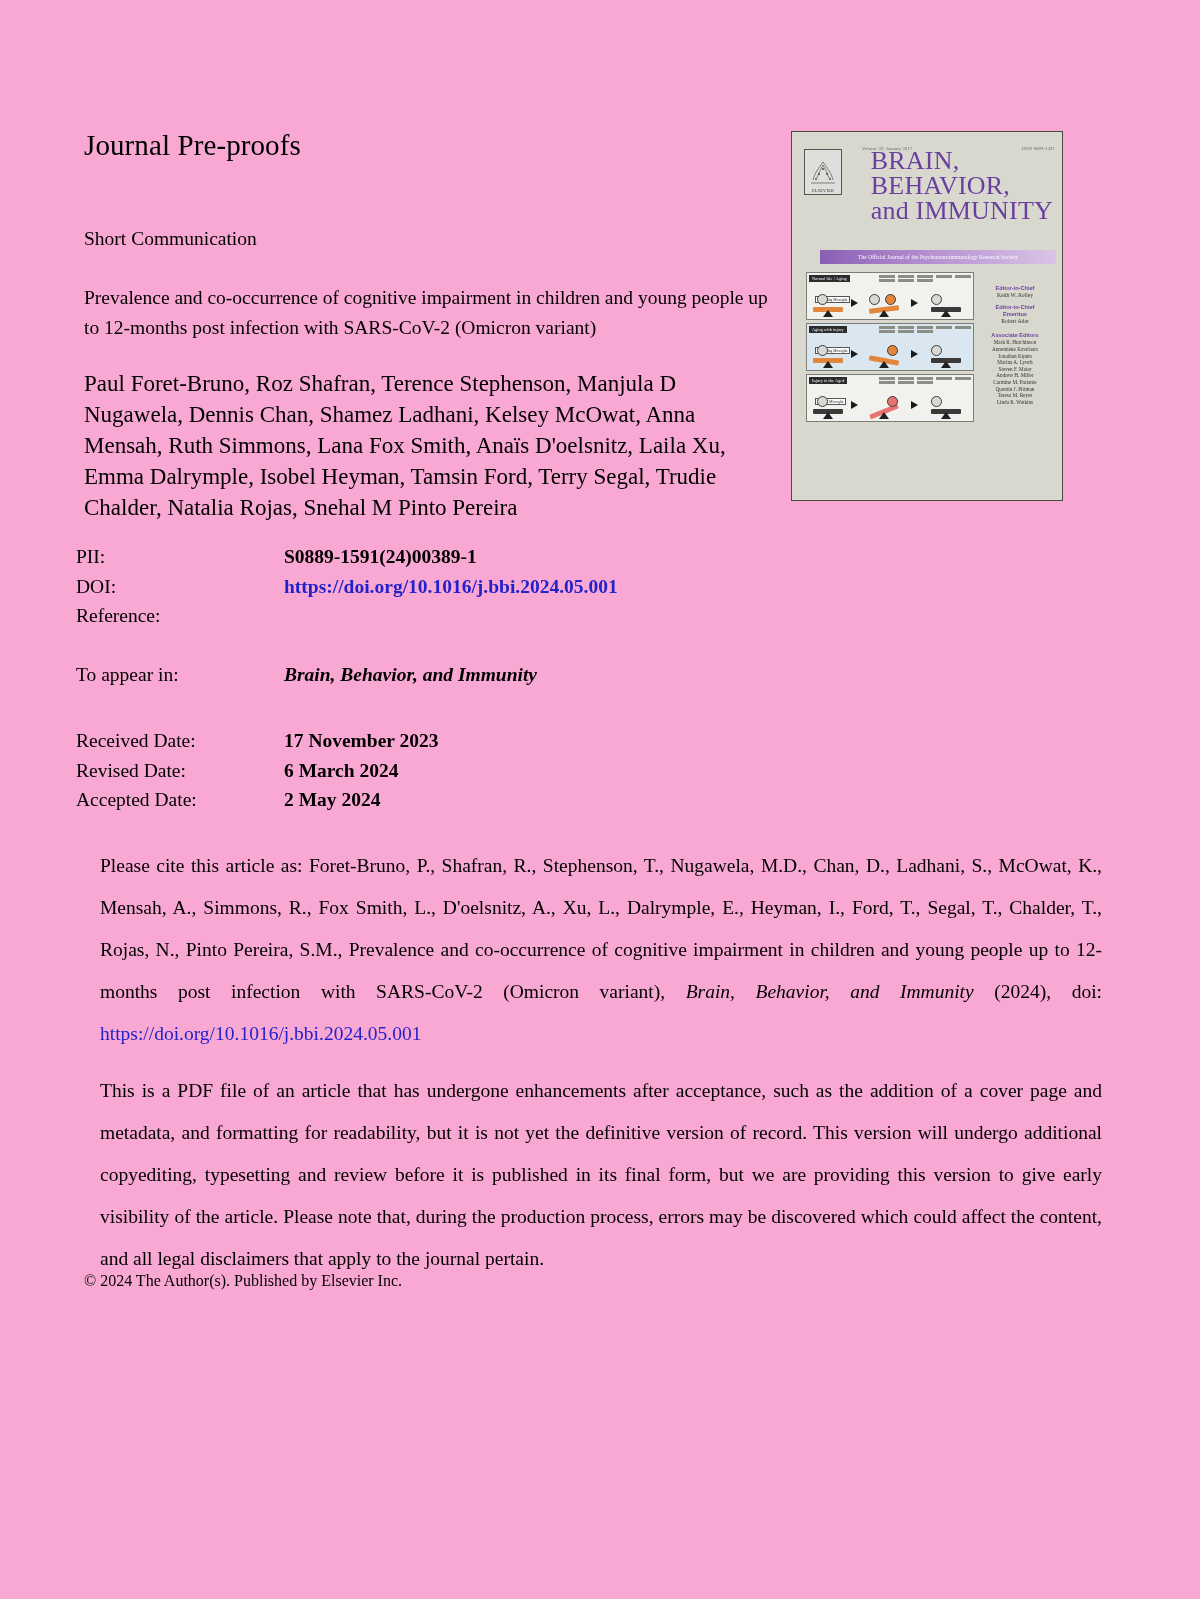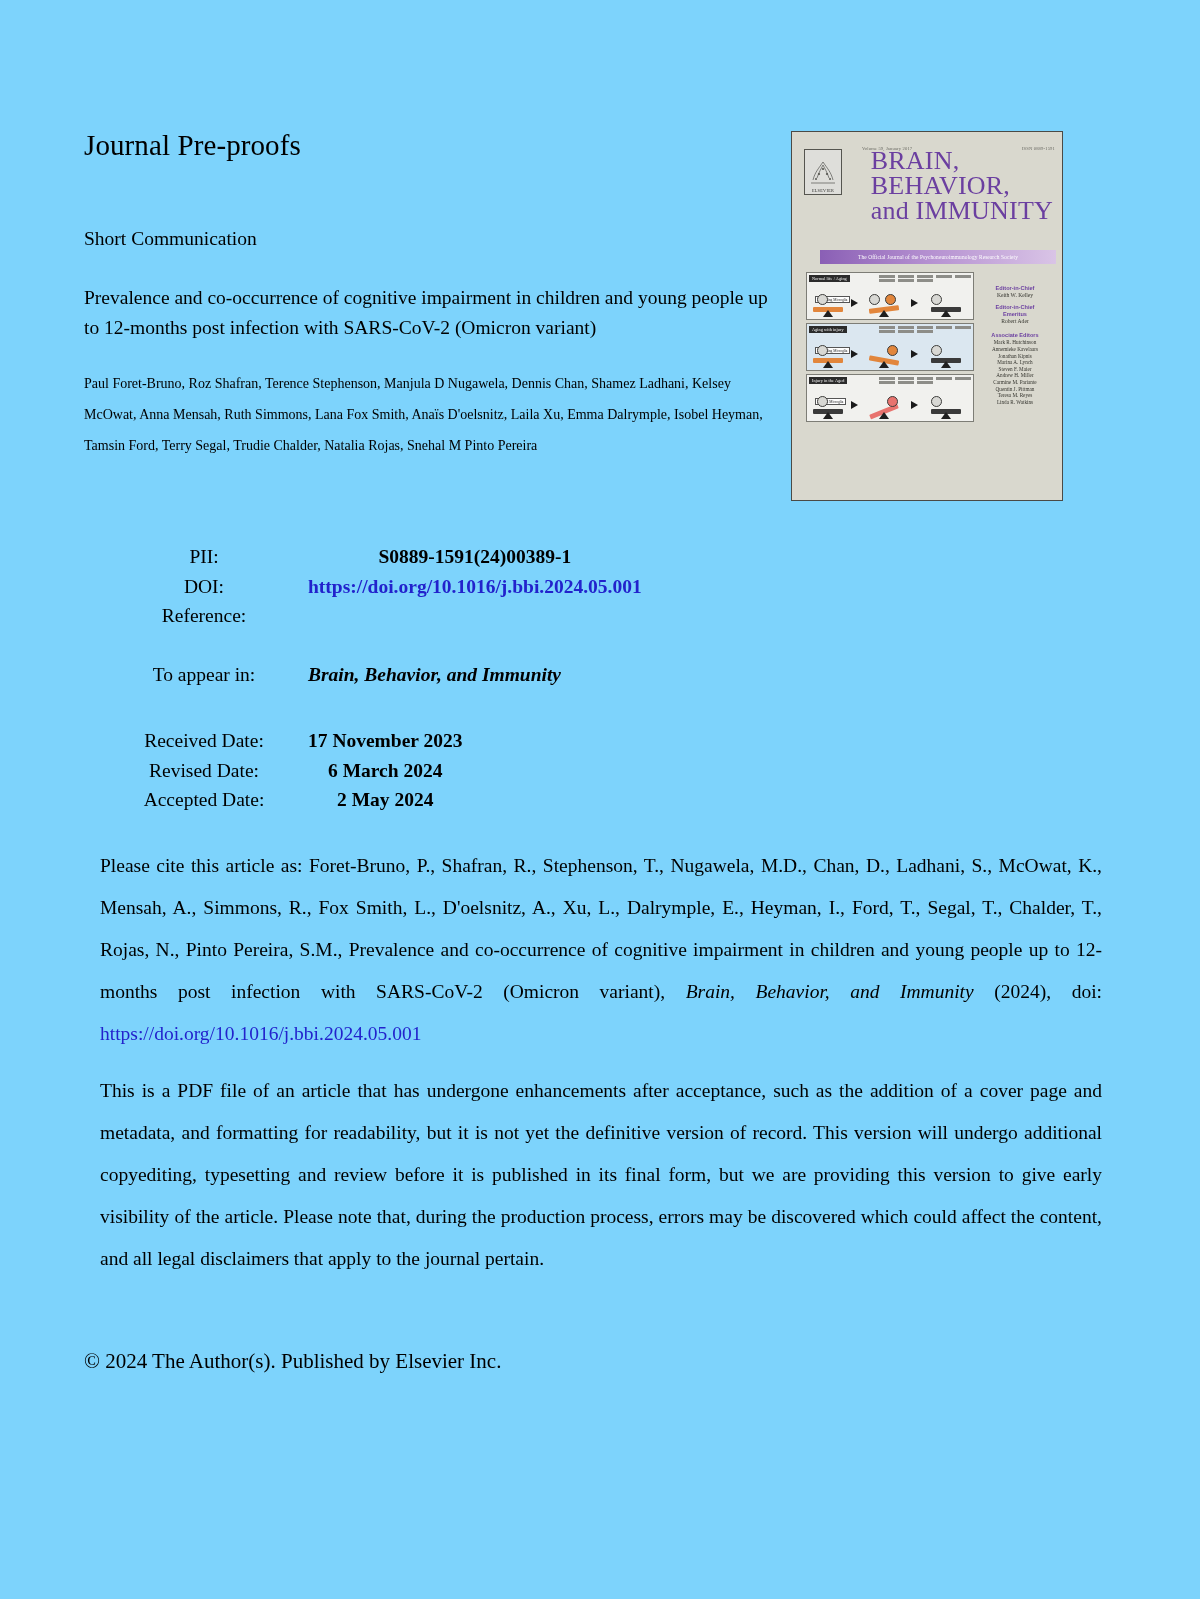--- a/index.html
+++ b/index.html
@@ -12,21 +12,21 @@
     height: 1599px;
     font-family: "Liberation Serif", "DejaVu Serif", serif;
     color: #000000;
     position: relative;
     overflow: hidden;
   }
   .page {
     position: relative;
     width: 1200px;
     height: 1599px;
-    background: #7dd3fc;
+    background: #f9a8d4;
   }
 
   
   .journal-preproofs {
     position: absolute;
     left: 84px;
     top: 128px;
     font-size: 29px;
     line-height: 34px;
     letter-spacing: 0.1px;
@@ -44,31 +44,30 @@
     top: 283px;
     width: 690px;
     font-size: 19.5px;
     line-height: 30px;
   }
   .authors {
     position: absolute;
     left: 84px;
     top: 368px;
     width: 690px;
-    font-size: 14px;
+    font-size: 23px;
     line-height: 31px;
   }
 
   
   .meta-block {
     position: absolute;
-    left: 100px;
+    left: 76px;
     font-size: 19.5px;
     line-height: 29.5px;
-    text-align: center;
   }
   .meta-ids   { top: 542px; }
   .meta-appear{ top: 660px; }
   .meta-dates { top: 718px; margin-top: 8px; }
 
   .meta-row {
     display: flex;
     white-space: nowrap;
   }
   .meta-label {
@@ -95,22 +94,22 @@
     line-height: 42px;
     text-align: justify;
     text-justify: inter-word;
   }
   .cite-para { top: 845px; }
   .disclaimer-para { top: 1070px; }
 
   .copyright {
     position: absolute;
     left: 84px;
-    top: 1347px;
-    font-size: 21px;
+    top: 1266px;
+    font-size: 16px;
     line-height: 29px;
   }
   .inline-link { color: #2222cc; }
   .inline-italic { font-style: italic; }
 
   
   .cover {
     position: absolute;
     left: 791px;
     top: 131px;

